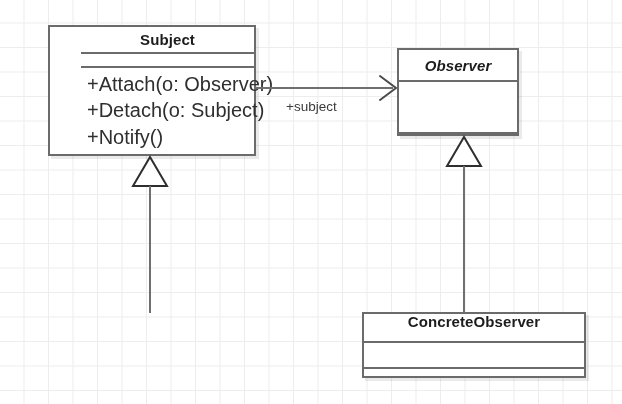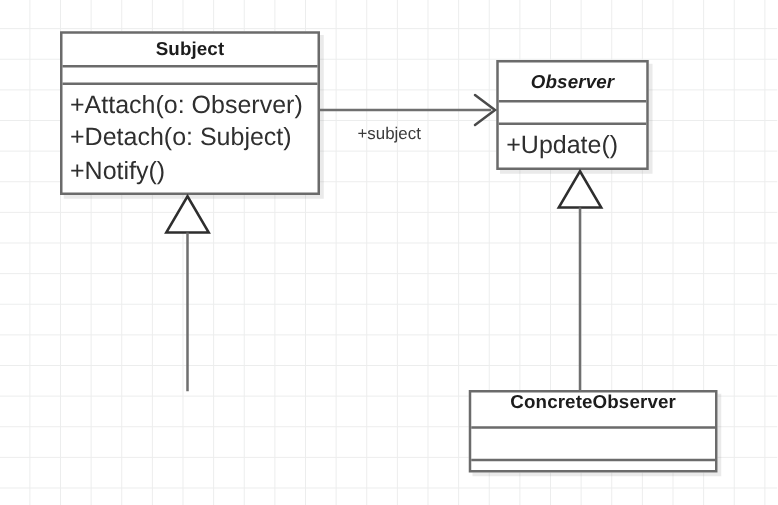--- a/index.html
+++ b/index.html
@@ -103,44 +103,41 @@
     color: #3a3a3a;
     white-space: nowrap;
     line-height: 1;
   }
 </style>
 </head>
 <body>
 
 <div id="canvas">
 
-  <div class="uml-class" style="left:48px; top:25px; width:208px; height:131px;">
+  <div class="uml-class" style="left:48px; top:25px; width:208px; height:131px;padding-left:31px;">
     <div class="uml-name" style="height:31px;">Subject</div>
     <div class="uml-divider"></div>
     <div class="uml-compartment empty" style="height:14px;"></div>
     <div class="uml-divider"></div>
     <div class="uml-compartment">
       <span class="uml-member">+Attach(o: Observer)</span>
       <span class="uml-member">+Detach(o: Subject)</span>
       <span class="uml-member">+Notify()</span>
     </div>
   </div>
 
   <div class="uml-class" style="left:397px; top:48px; width:122px; height:88px;">
     <div class="uml-name abstract" style="height:30px;">Observer</div>
     <div class="uml-divider"></div>
     <div class="uml-compartment empty" style="height:16px;"></div>
     <div class="uml-divider"></div>
-    <div class="uml-compartment">
-      <span class="uml-member">+Update()</span>
-    </div>
   </div>
 
 
-  <div class="uml-class" style="left:375px; top:312px; width:199px; height:66px;gap:12px;">
+  <div class="uml-class" style="left:362px; top:312px; width:224px; height:66px;gap:12px;">
     <div class="uml-name" style="height:32px;">ConcreteObserver</div>
     <div class="uml-divider"></div>
     <div class="uml-compartment empty" style="height:13px;"></div>
     <div class="uml-divider"></div>
     <div class="uml-compartment empty" style="height:13px;"></div>
   </div>
 
   <div class="conn-line conn-h" style="left:256px; top:87px; width:137px;"></div>
 
   <div class="assoc-arrow" style="left:378px; top:74px;">

